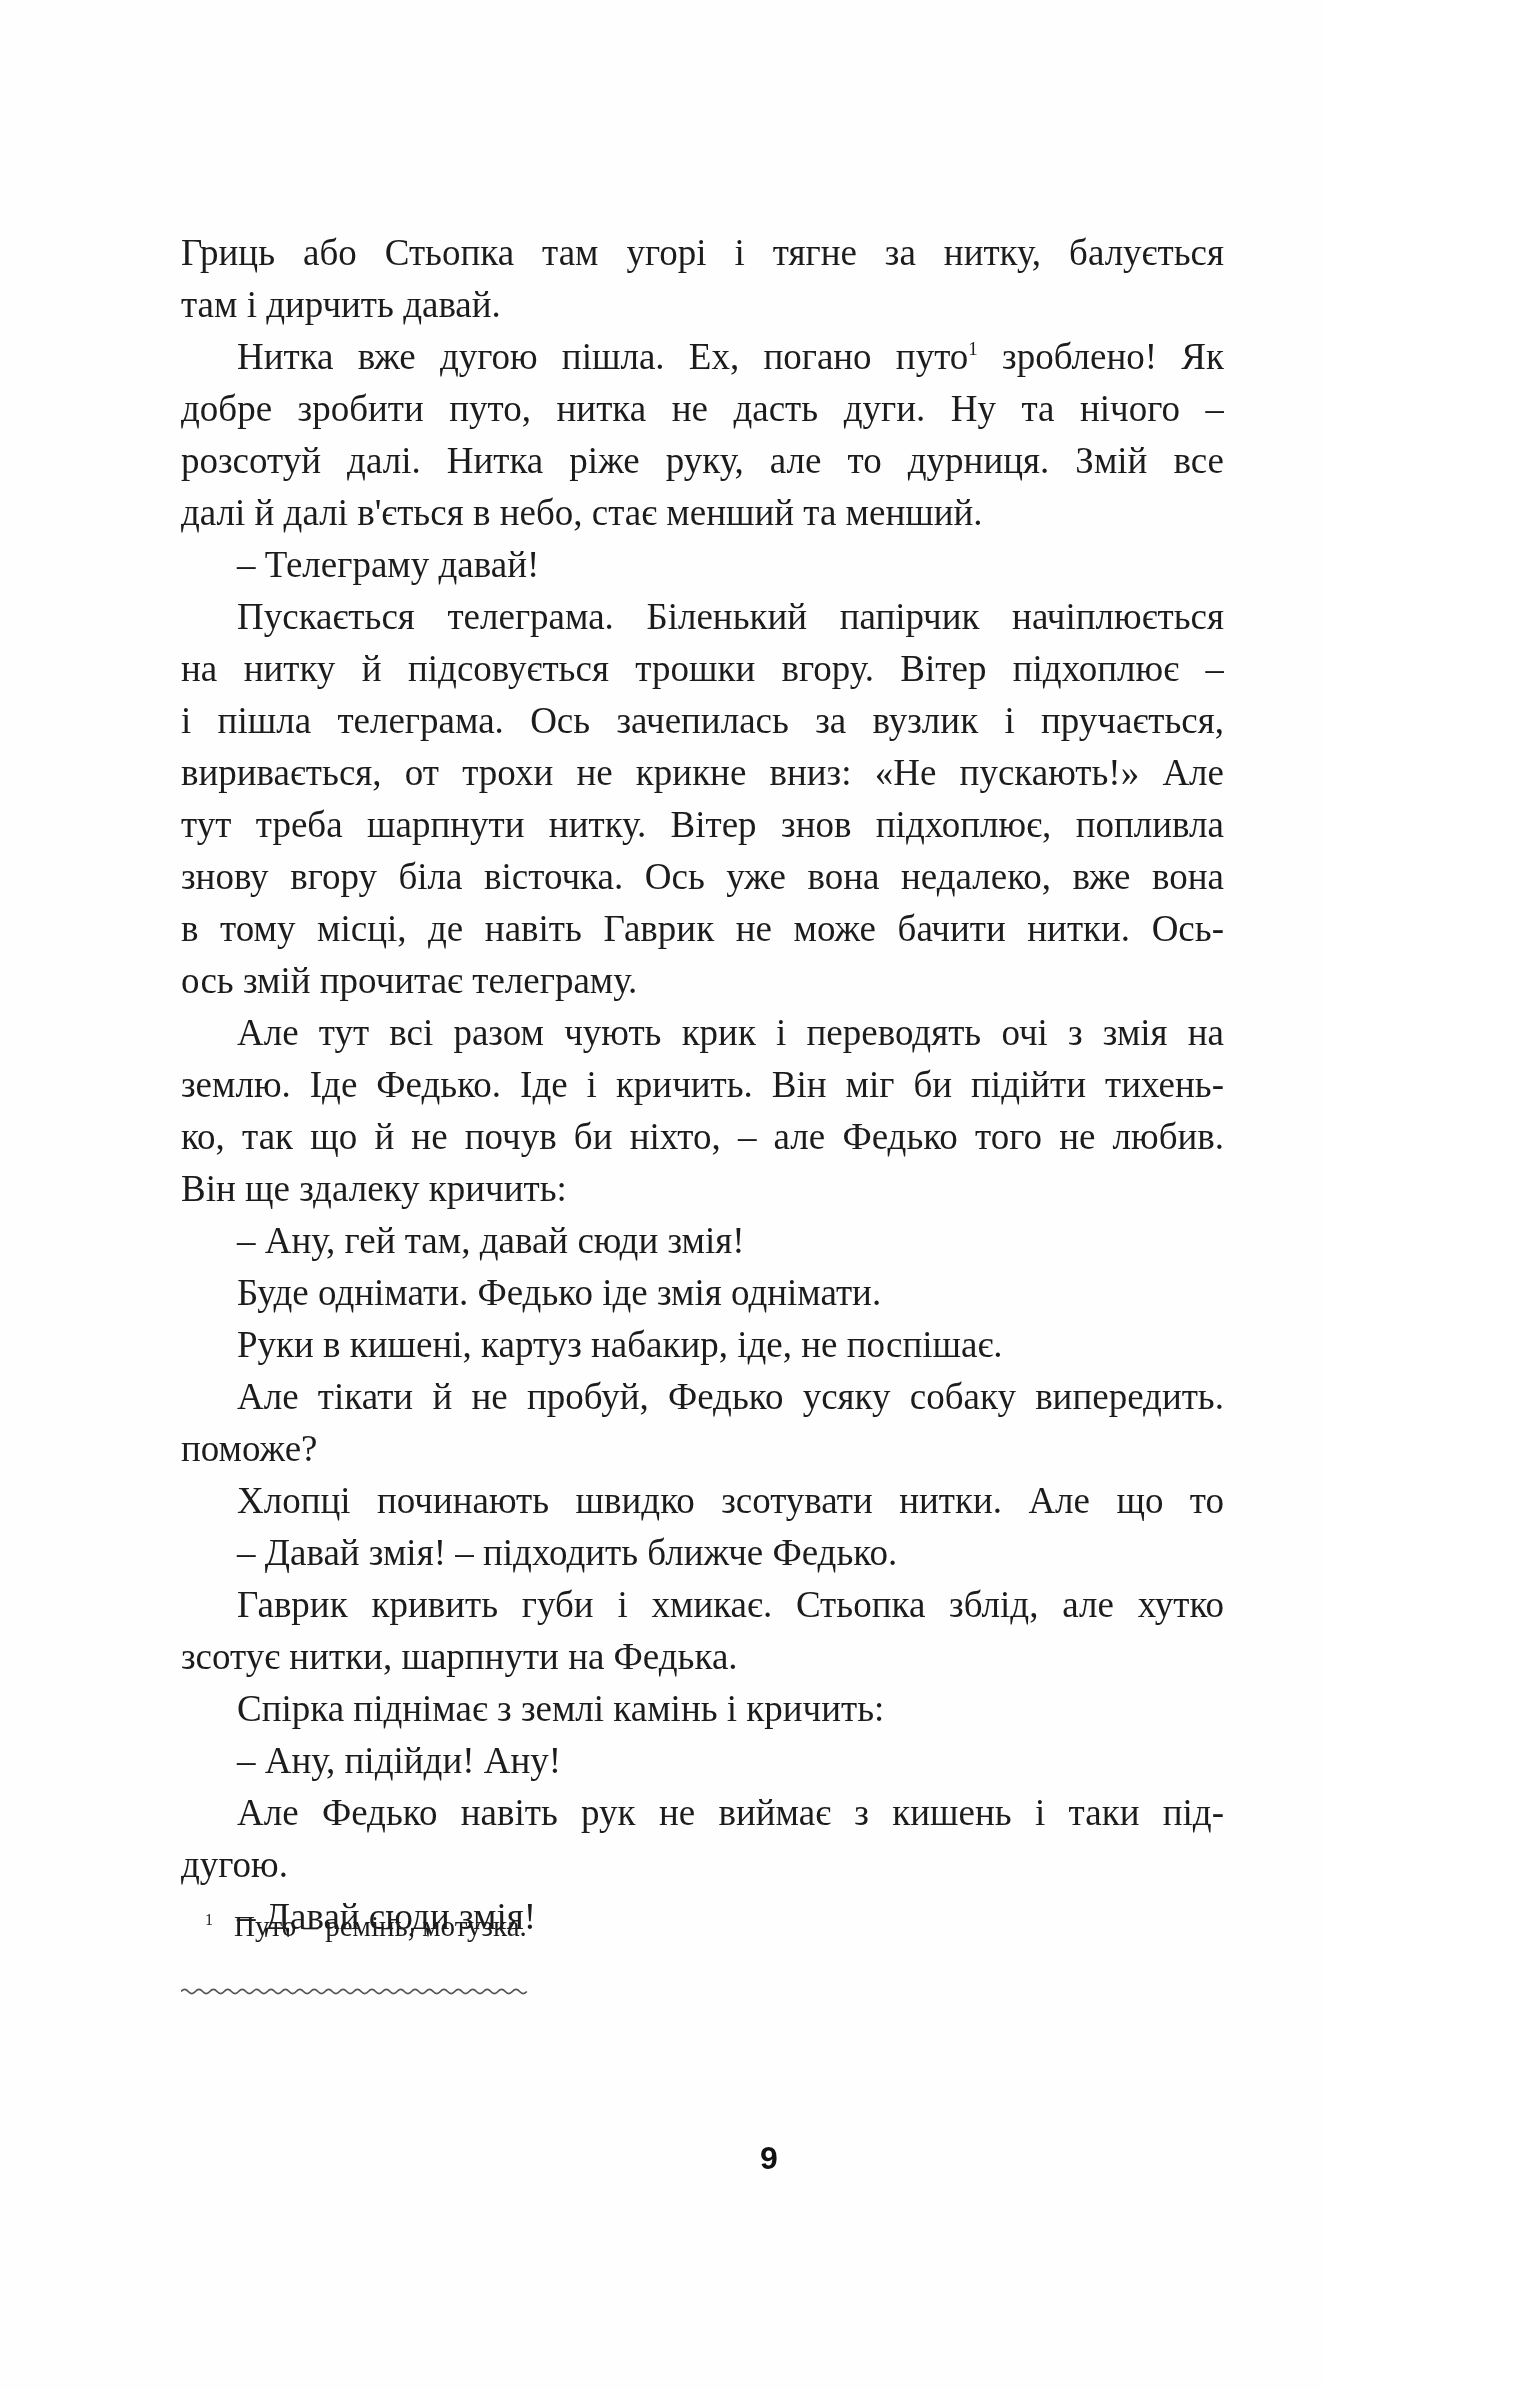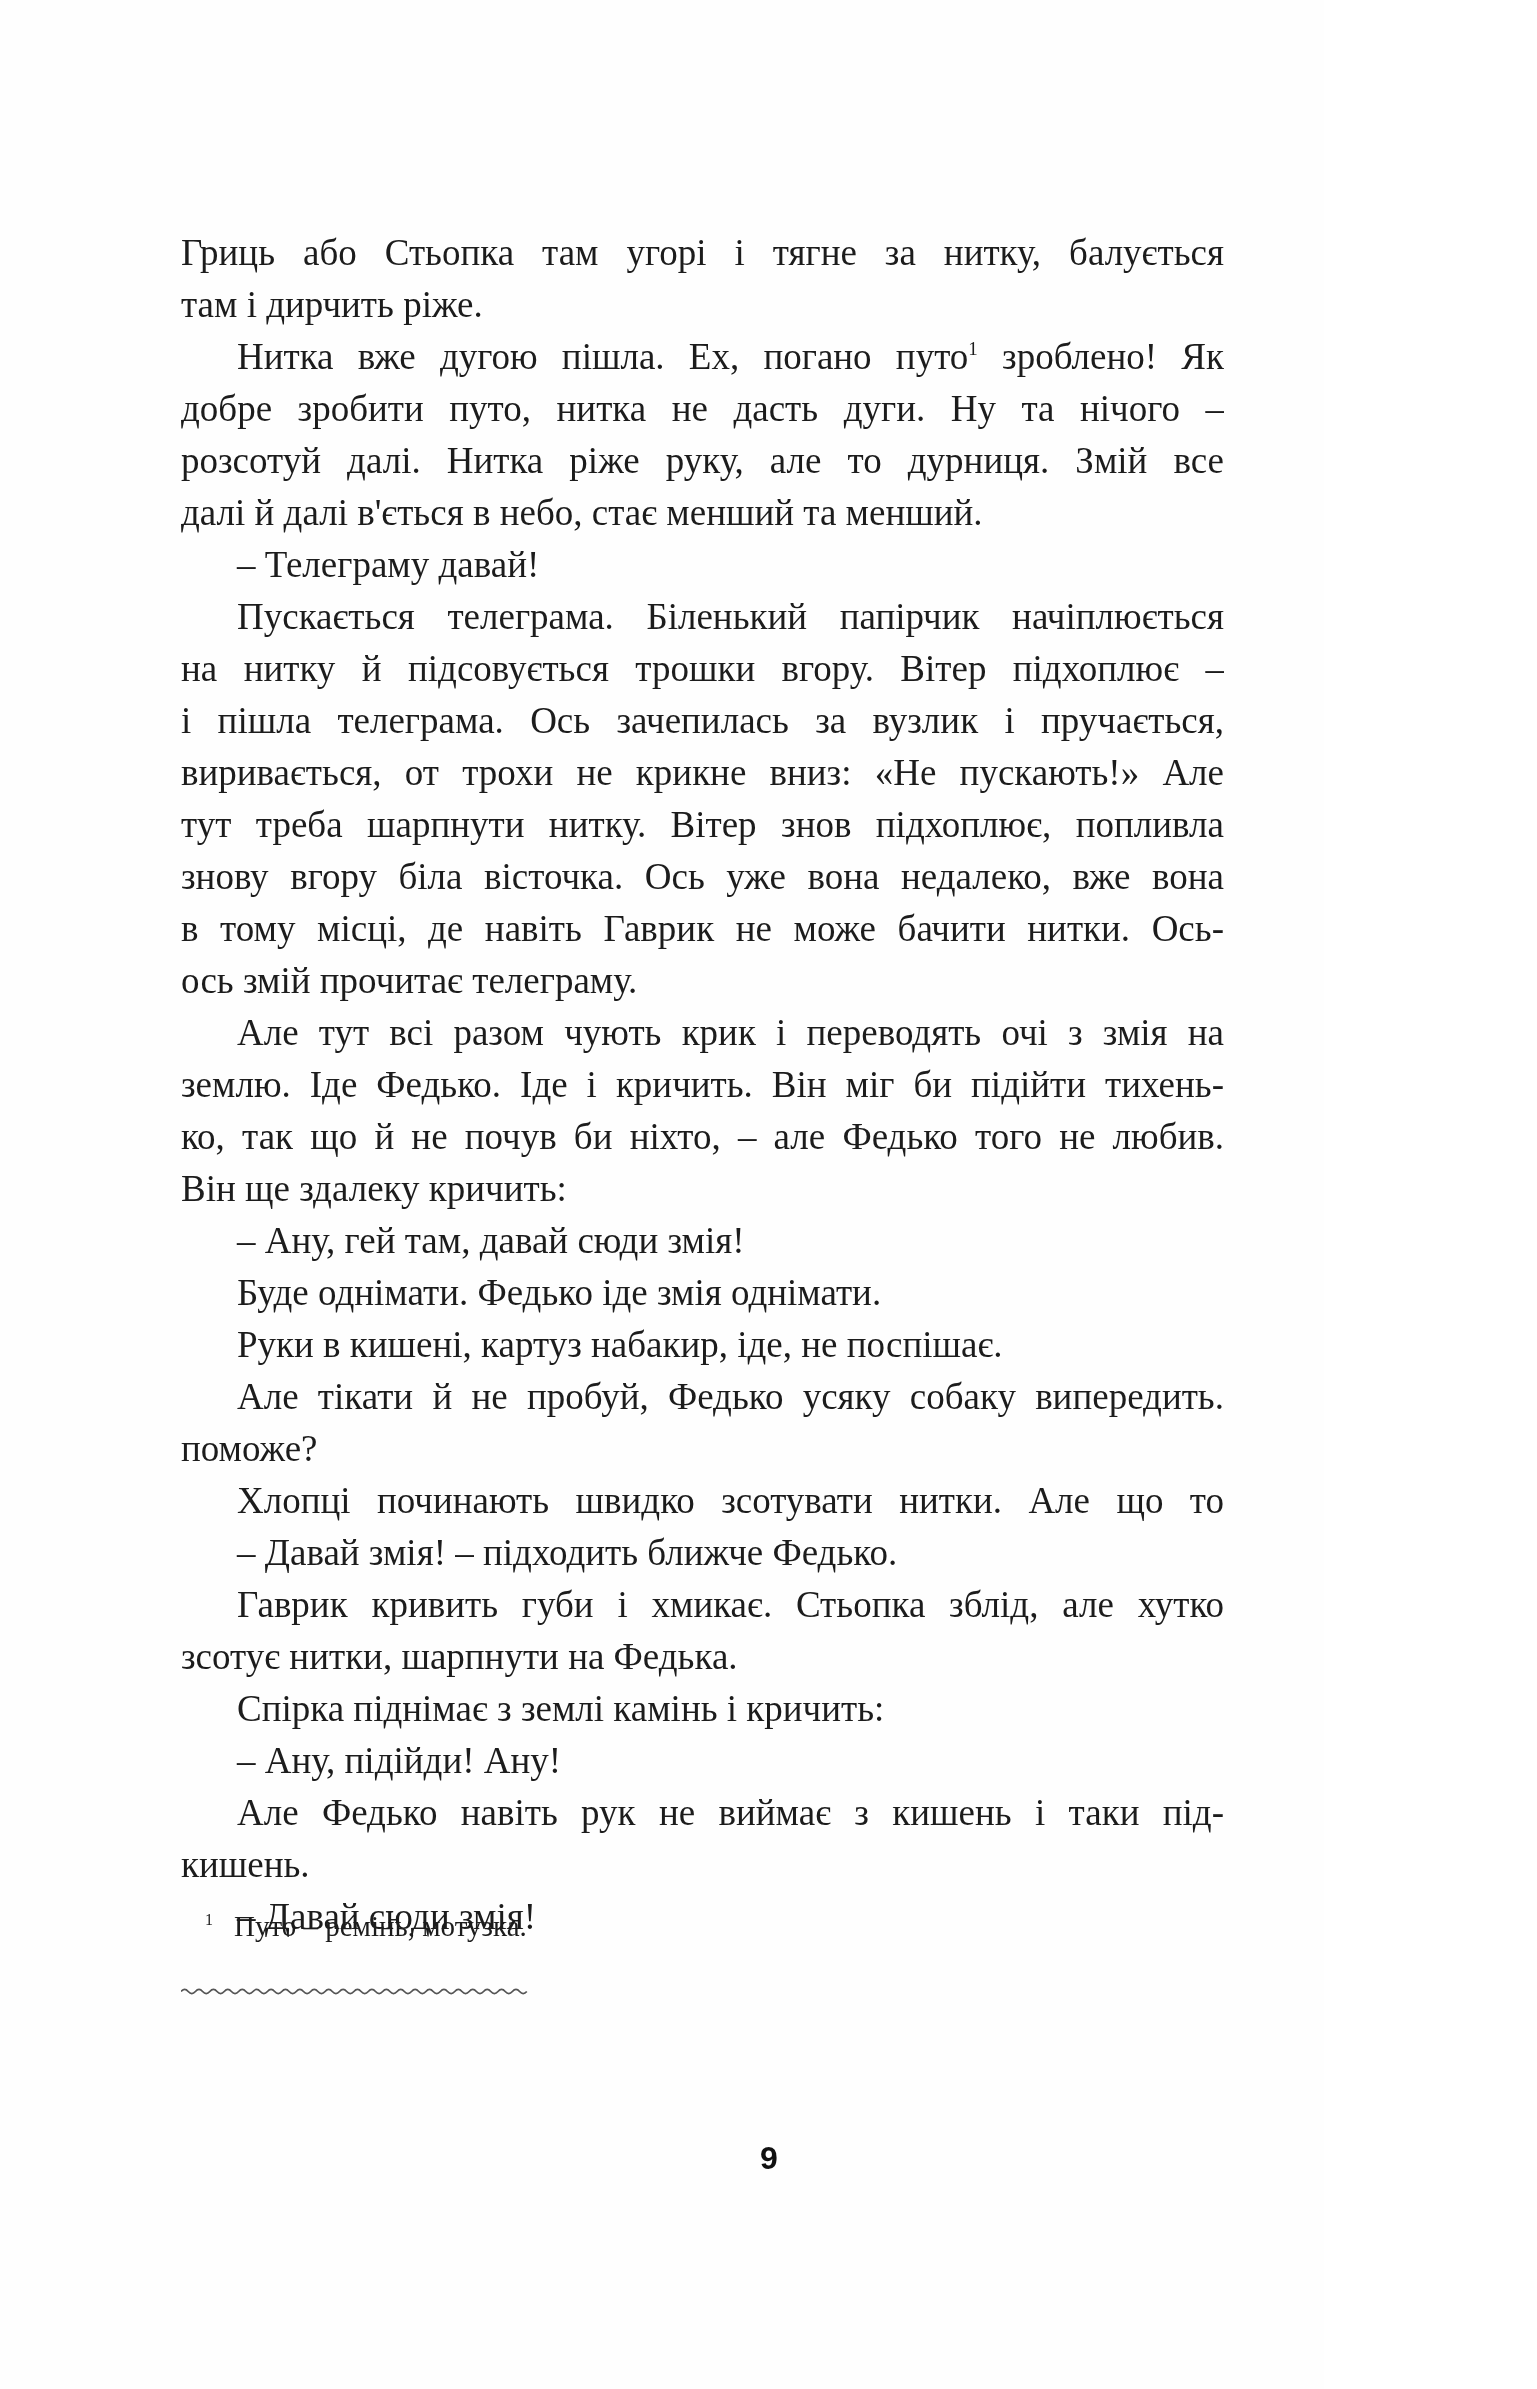--- a/index.html
+++ b/index.html
@@ -96,21 +96,21 @@
     color: #111111;
   }
 </style>
 </head>
 <body>
 
 <div class="page">
 
   <div class="text-block">
     <span class="line justify">Гриць або Стьопка там угорі і тягне за нитку, балується</span>
-    <span class="line">там і дирчить ріже.</span>
+    <span class="line">там і дирчить давай.</span>
     <span class="line justify indent"><span>Нитка вже дугою пішла. Ех, погано путо</span><span class="sup">1</span><span> зроблено! Як</span></span>
     <span class="line justify">добре зробити путо, нитка не дасть дуги. Ну та нічого –</span>
     <span class="line justify">розсотуй далі. Нитка ріже руку, але то дурниця. Змій все</span>
     <span class="line">далі й далі в'ється в небо, стає менший та менший.</span>
     <span class="line indent">– Телеграму давай!</span>
     <span class="line justify indent">Пускається телеграма. Біленький папірчик начіплюється</span>
     <span class="line justify">на нитку й підсовується трошки вгору. Вітер підхоплює –</span>
     <span class="line justify">і пішла телеграма. Ось зачепилась за вузлик і пручається,</span>
     <span class="line justify">виривається, от трохи не крикне вниз: «Не пускають!» Але</span>
     <span class="line justify">тут треба шарпнути нитку. Вітер знов підхоплює, попливла</span>
@@ -126,21 +126,21 @@
     <span class="line indent">Руки в кишені, картуз набакир, іде, не поспішає.</span>
     <span class="line justify indent">Але тікати й не пробуй, Федько усяку собаку випередить.</span>
     <span class="line">поможе?</span>
     <span class="line justify indent">Хлопці починають швидко зсотувати нитки. Але що то</span>
     <span class="line indent">– Давай змія! – підходить ближче Федько.</span>
     <span class="line justify indent">Гаврик кривить губи і хмикає. Стьопка зблід, але хутко</span>
     <span class="line">зсотує нитки, шарпнути на Федька.</span>
     <span class="line indent">Спірка піднімає з землі камінь і кричить:</span>
     <span class="line indent">– Ану, підійди! Ану!</span>
     <span class="line justify indent">Але Федько навіть рук не виймає з кишень і таки під-</span>
-    <span class="line">кишень.</span>
+    <span class="line">дугою.</span>
     <span class="line indent">– Давай сюди змія!</span>
   </div>
 
   <svg class="footnote-sep" viewBox="0 0 436 16" preserveAspectRatio="none">
     <path d="M0 8 Q 4.5 3 9 8 T 18 8 T 27 8 T 36 8 T 45 8 T 54 8 T 63 8 T 72 8 T 81 8 T 90 8 T 99 8 T 108 8 T 117 8 T 126 8 T 135 8 T 144 8 T 153 8 T 162 8 T 171 8 T 180 8 T 189 8 T 198 8 T 207 8 T 216 8 T 225 8 T 234 8 T 243 8 T 252 8 T 261 8 T 270 8 T 279 8 T 288 8 T 297 8 T 306 8 T 315 8 T 324 8 T 333 8 T 342 8 T 351 8 T 360 8 T 369 8 T 378 8 T 387 8 T 396 8 T 405 8 T 414 8 T 423 8 T 432 8" fill="none" stroke="#555555" stroke-width="2.2"></path>
   </svg>
 
   <div class="footnote">
     <span class="fn-mark">1</span><span>Путо – ремінь, мотузка.</span>
   </div>

